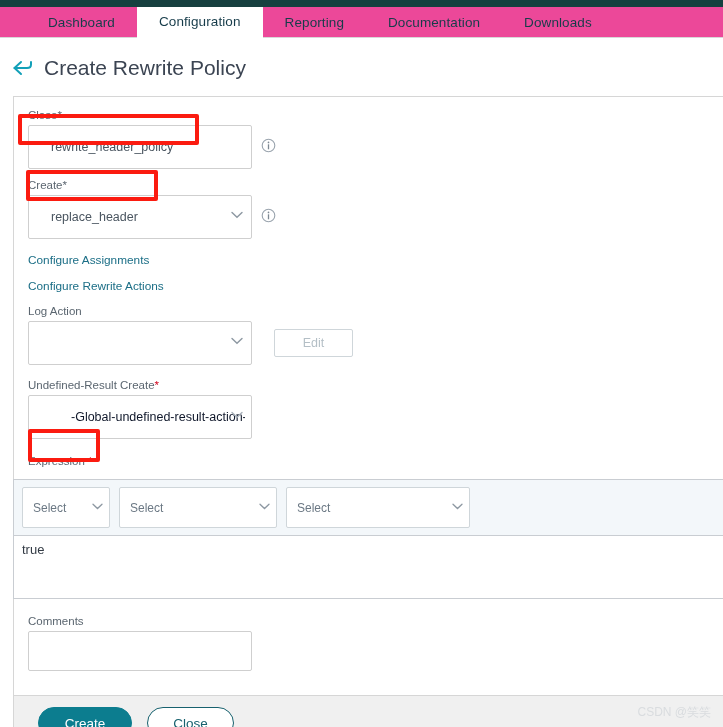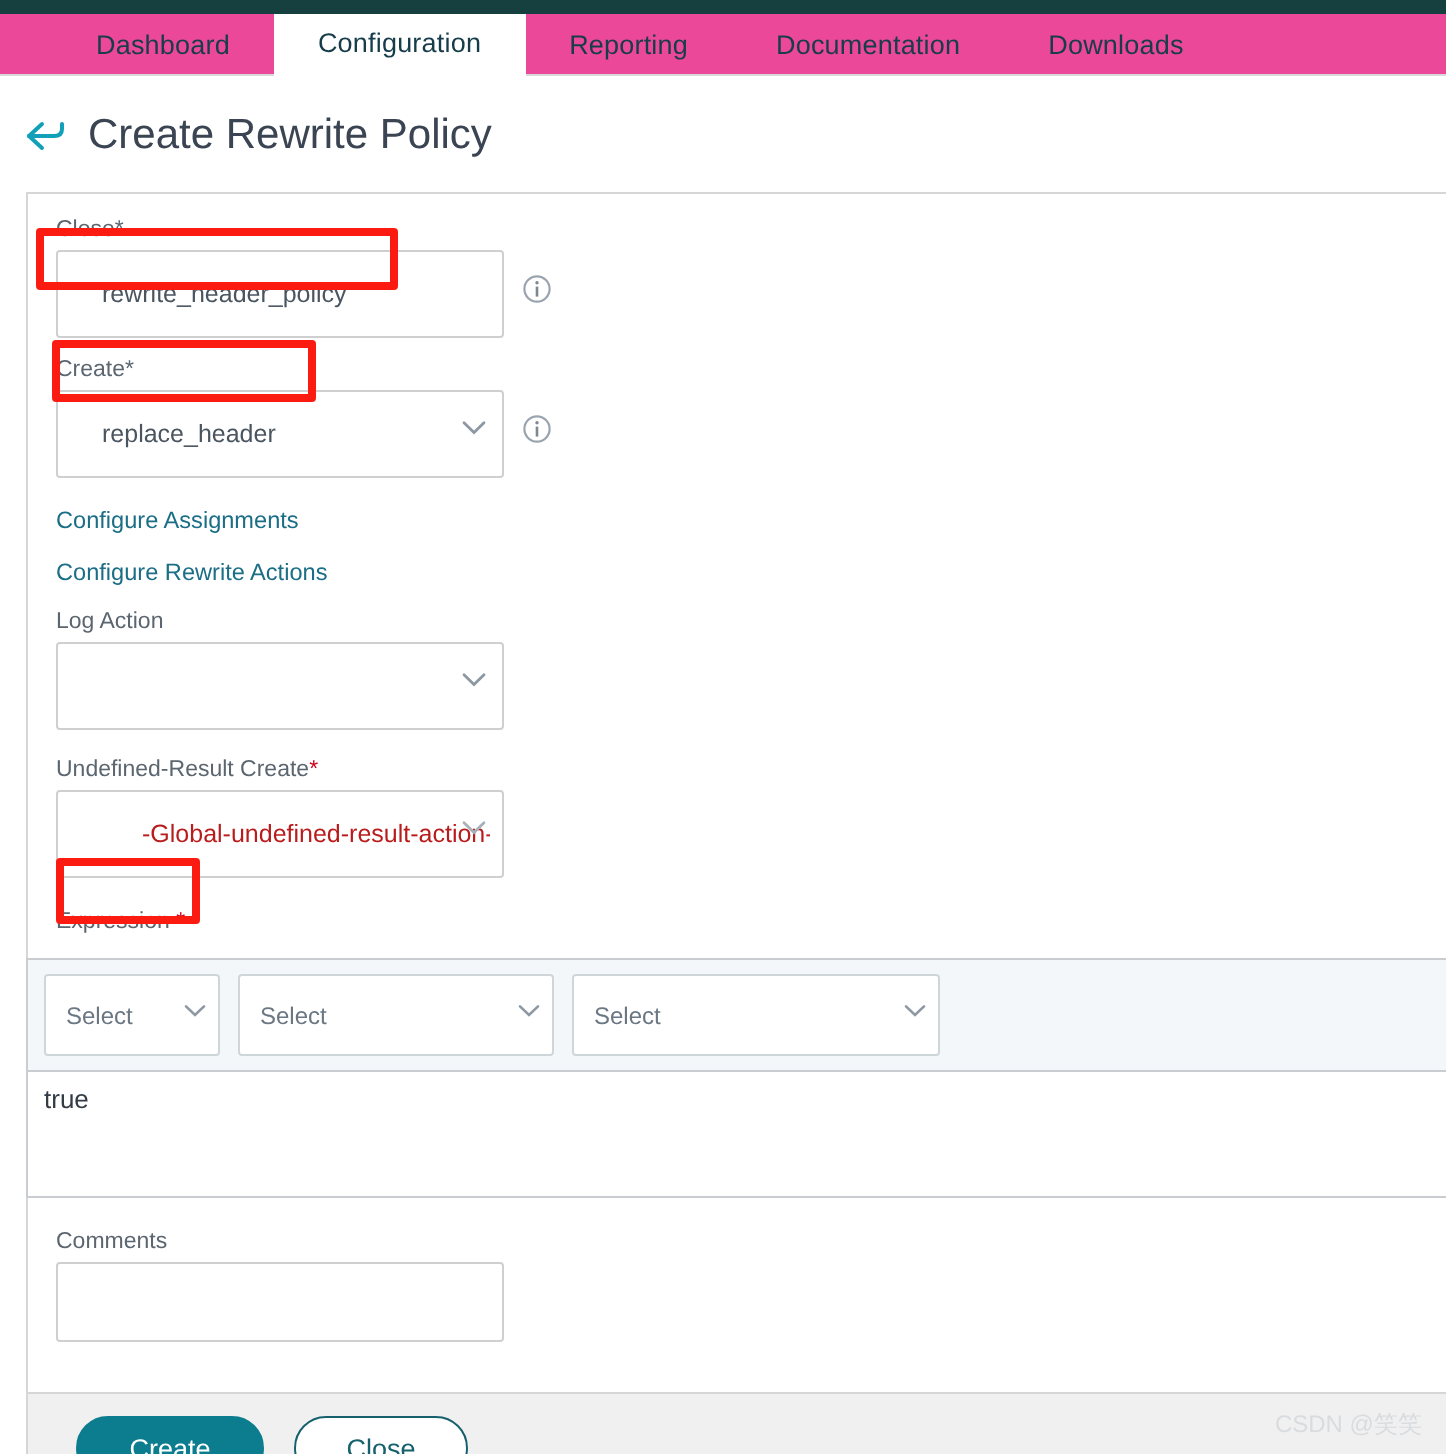--- a/index.html
+++ b/index.html
@@ -98,21 +98,21 @@
   }
   select.sel {
     background-image: none;
     padding-left: 22px;
   }
   .selwrap { position: relative; width: 224px; }
   .selwrap .chev {
     position: absolute; right: 9px; top: 10px;
     pointer-events: none;
   }
-  select.sel.dim { color: #b91c1c; padding-left: 42px; }
+  select.sel.dim { color: #0f172a; padding-left: 42px; }
 
   .infoicon { flex: 0 0 auto; }
 
   .link {
     display: block;
     font-size: 11.8px;
     color: #1b6e86;
     text-decoration: none;
     margin-bottom: 12px;
     cursor: pointer;
@@ -339,20 +339,21 @@
         <span class="selwrap">
           <select class="sel">
             <option></option>
           </select>
           <span class="chev">
             <svg width="12" height="8" viewBox="0 0 12 8">
                 <path d="M1 1.4 L6 6.3 L11 1.4" fill="none" stroke="#8d98a2" stroke-width="1.4" stroke-linecap="round"></path>
               </svg>
           </span>
         </span>
+        <button class="btn-outline disabled">Edit</button>
       </div>
     </div>
 
     <div class="field" style="margin-top:14px;">
       <label class="flabel"><span>Undefined-Result Create</span><span class="req">*</span></label>
       <span class="selwrap" style="display:inline-block;">
         <select class="sel dim">
           <option>-Global-undefined-result-action-</option>
         </select>
         <span class="chev">

